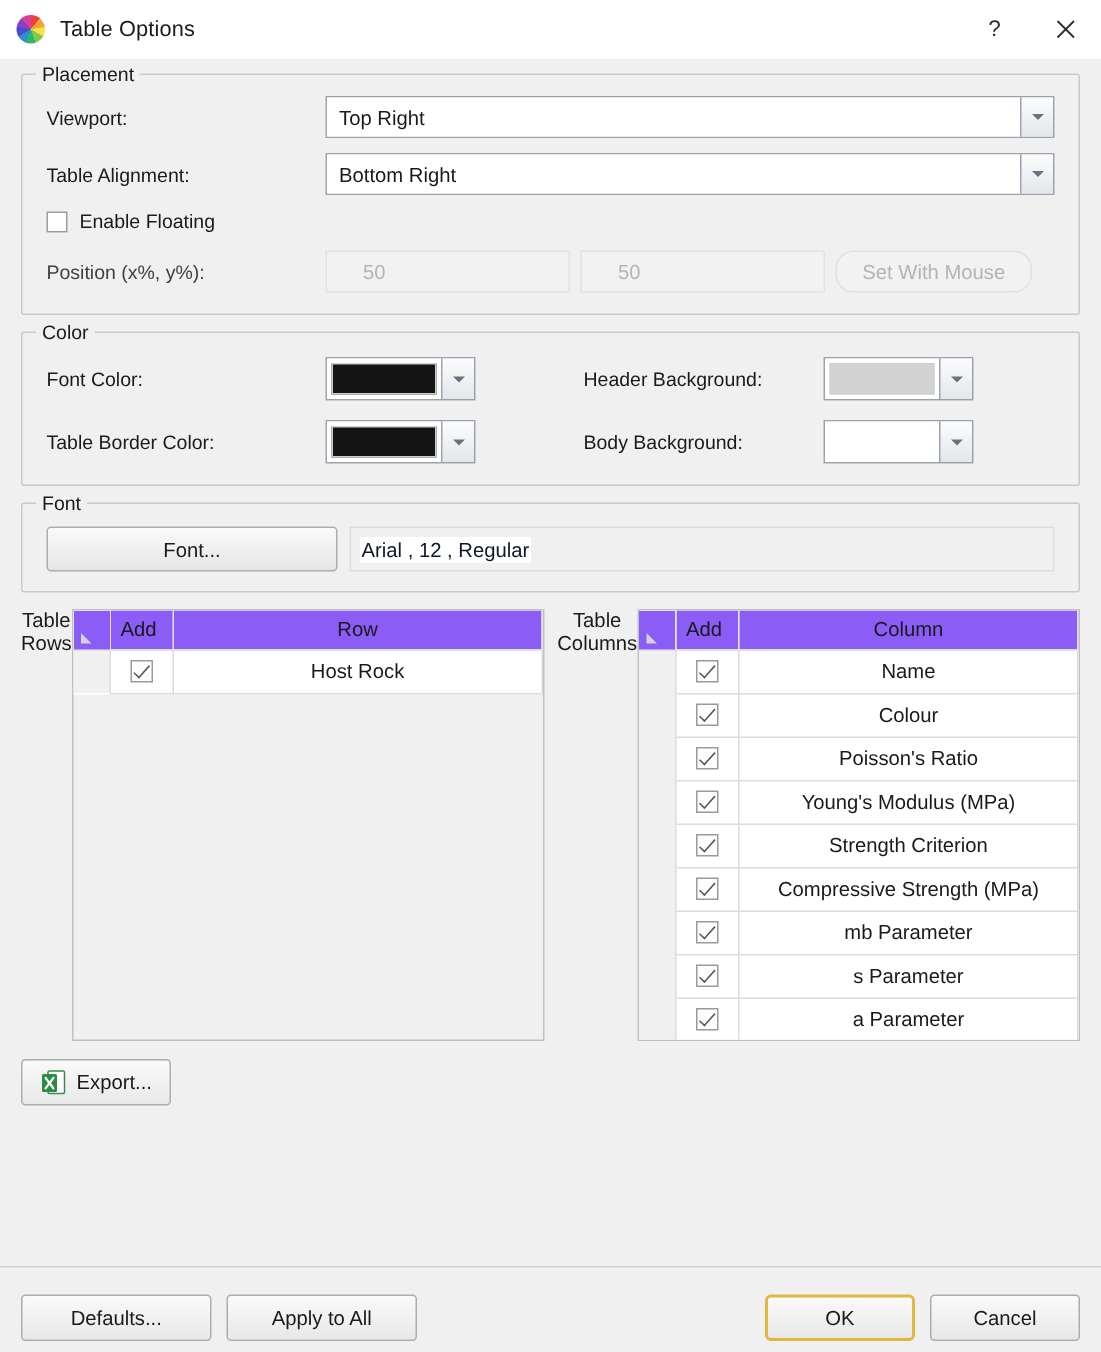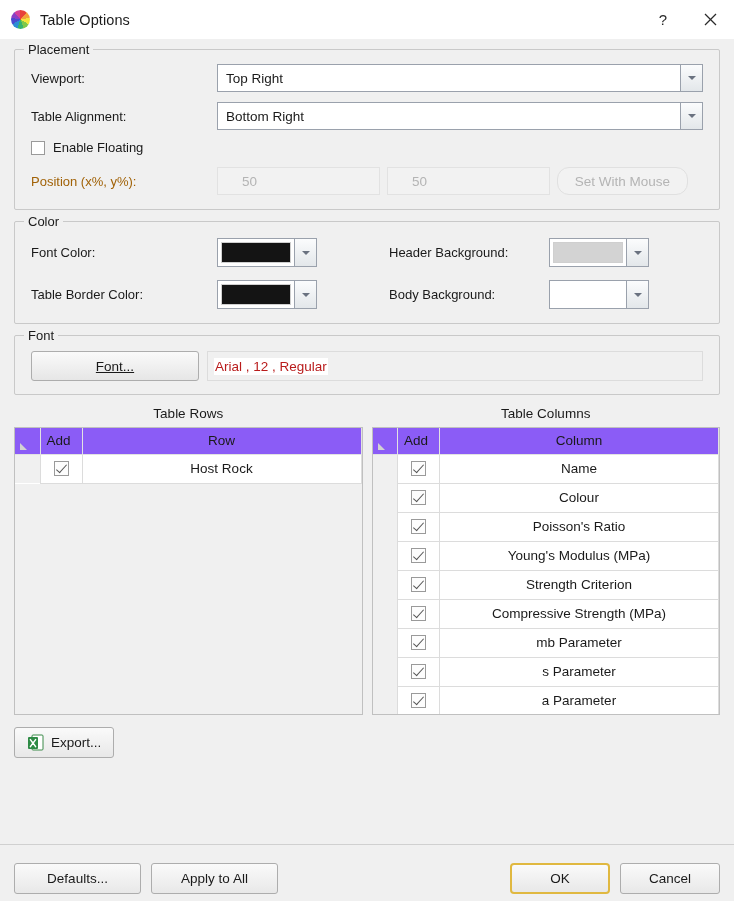--- a/index.html
+++ b/index.html
@@ -96,21 +96,21 @@
     padding: 0 4px;
     font-size: 13px;
     color: #1a1a1a;
   }
   .group-inner { padding: 14px 16px 12px 16px; }
 
   
   .row { display: flex; align-items: center; margin-bottom: 10px; }
   .row:last-child { margin-bottom: 0; }
   .lbl { font-size: 13px; color: #1a1a1a; }
-  .lbl-dis { color: #a16207; }
+  .lbl-dis { color: #404040; }
   .lbl-w { width: 186px; flex: 0 0 186px; }
 
   
   .combo {
     display: flex;
     height: 28px;
     flex: 1 1 auto;
     border: 1px solid #9aa1ac;
     background: #ffffff;
   }
@@ -186,52 +186,51 @@
   }
   .colorpick .cp-arrow {
     width: 22px; flex: 0 0 22px;
     border-left: 1px solid #9aa1ac;
     background: linear-gradient(to bottom, #fbfcfd, #e3e7ea);
     display: flex; align-items: center; justify-content: center;
   }
 
   
   .fontbtn {
-    width: 168px; height: 30px;
+    width: 194px; height: 30px;
     border: 1px solid #adadad;
     border-radius: 3px;
     background: linear-gradient(to bottom, #fafafa, #e6e6e6);
     display: flex; align-items: center; justify-content: center;
     font-size: 13.5px;
     color: #1a1a1a;
-    text-decoration: underline;
   }
   .fontdisp {
     flex: 1 1 auto;
     height: 30px;
     margin-left: 8px;
     border: 1px solid #dcdcdc;
     background: #f0f0f0;
     display: flex; align-items: center;
     padding-left: 6px;
   }
   .fontdisp span {
     background: #ffffff;
     font-size: 13.5px;
-    color: #b91c1c;
+    color: #0f172a;
     padding: 1px 1px;
   }
 
   
   .tables {
     display: flex;
     gap: 9px;
     margin-top: 6px;
   }
-  .tablecol { flex: 1 1 0; display: flex; flex-direction: column; align-items: center; }
+  .tablecol { flex: 1 1 0; display: flex; flex-direction: row; }
   .tablecol.rows { max-width: 350px; }
   .tbl-caption {
     text-align: center;
     font-size: 13.5px;
     color: #1a1a1a;
     padding-bottom: 6px;
   }
   .tbl-frame {
     border: 1px solid #c0c0c0;
     background: #f0f0f0;

